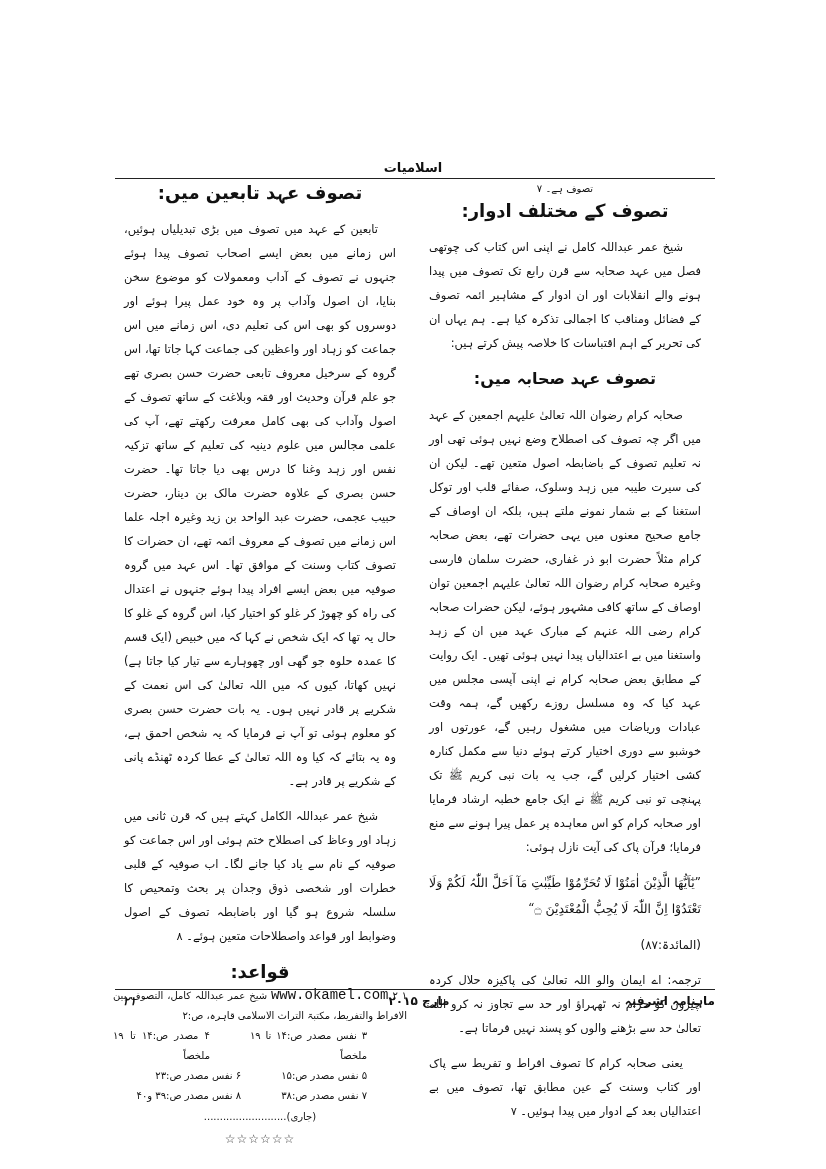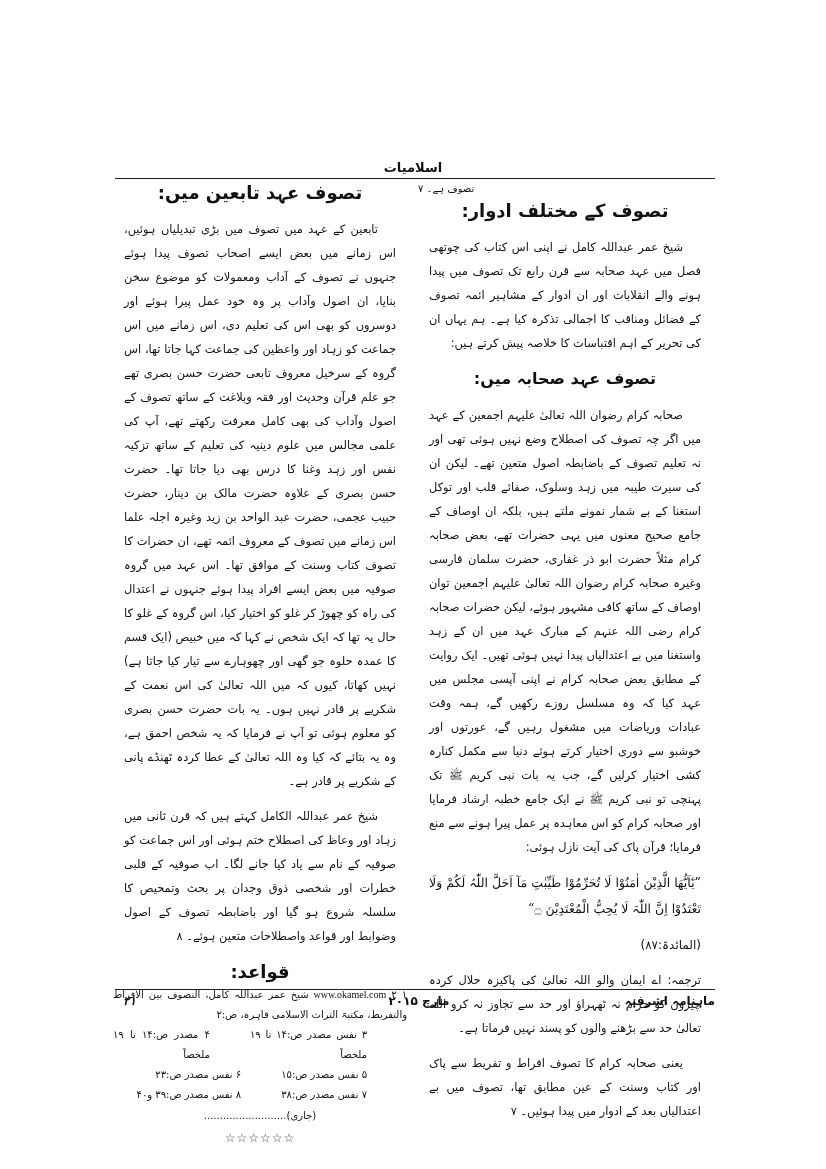--- a/index.html
+++ b/index.html
@@ -3,38 +3,38 @@
   <meta charset="utf-8">
   <style>
     html, body { margin: 0; padding: 0; background: #ffffff; }
     body { width: 826px; height: 1169px; position: relative; overflow: hidden; color: #111; font-family: "DejaVu Sans", sans-serif; }
     .page { position: absolute; left: 0; top: 0; width: 672px; height: 1169px; }
     .running-head { position: absolute; top: 160px; left: 0; width: 826px; text-align: center; font-size: 13px; font-weight: bold; direction: rtl; }
     .top-rule { position: absolute; top: 178px; left: 115px; width: 600px; height: 0; border-top: 1.5px solid #222; }
     .col { position: absolute; direction: rtl; text-align: justify; font-size: 11.4px; line-height: 24px; }
     .col-right { left: 418px; width: 294px; top: 180px; }
     .col-left { left: 113px; width: 294px; top: 180px; }
-    .note-top { font-size: 10px; line-height: 18px; text-align: left; }
+    .note-top { font-size: 10px; line-height: 18px; text-align: center; }
     .heading { font-weight: bold; font-size: 16px; line-height: 26px; text-align: center; margin: 0; }
     .heading.big { font-size: 18px; }
     .heading.centered { text-align: center; }
     p { margin: 11px; text-indent: 18px; }
     .verse { font-family: "DejaVu Serif", serif; font-size: 12.5px; line-height: 26px; text-indent: 0; }
     .verse-ref { direction: rtl; text-align: right; font-size: 12px; text-indent: 0; }
     .refs { font-size: 10px; line-height: 20px; }
     .ref-row { display: flex; justify-content: flex-start; gap: 40px; direction: rtl; padding-right: 40px; }
     .ref-line { text-indent: 0; }
     .continued { text-align: center; font-size: 10px; line-height: 22px; }
     .stars { text-align: center; font-size: 12px; letter-spacing: 1px; line-height: 22px; color: #444; }
     .bottom-rule { position: absolute; top: 989px; left: 115px; width: 600px; border-top: 1.5px solid #222; }
     .footer { position: absolute; top: 994px; left: 115px; width: 600px; height: 20px; direction: rtl; font-size: 12px; font-weight: bold; }
     .footer .f-right { position: absolute; right: 0; top: 0; }
     .footer .f-center { position: absolute; left: 4px; width: 600px; text-align: center; top: 0; }
     .footer .f-left { position: absolute; left: 8px; top: 0; font-style: italic; }
-    .url { direction: ltr; unicode-bidi: embed; font-family: Liberation Serif, serif; font-size: 10px; }
+    .url { direction: ltr; unicode-bidi: embed; font-family: Liberation Mono, monospace; font-size: 14px; }
   </style>
 </head>
 <body>
 
 <div class="page">
 
   <div class="running-head">اسلامیات</div>
   <div class="top-rule"></div>
 
   <div class="col col-right">

